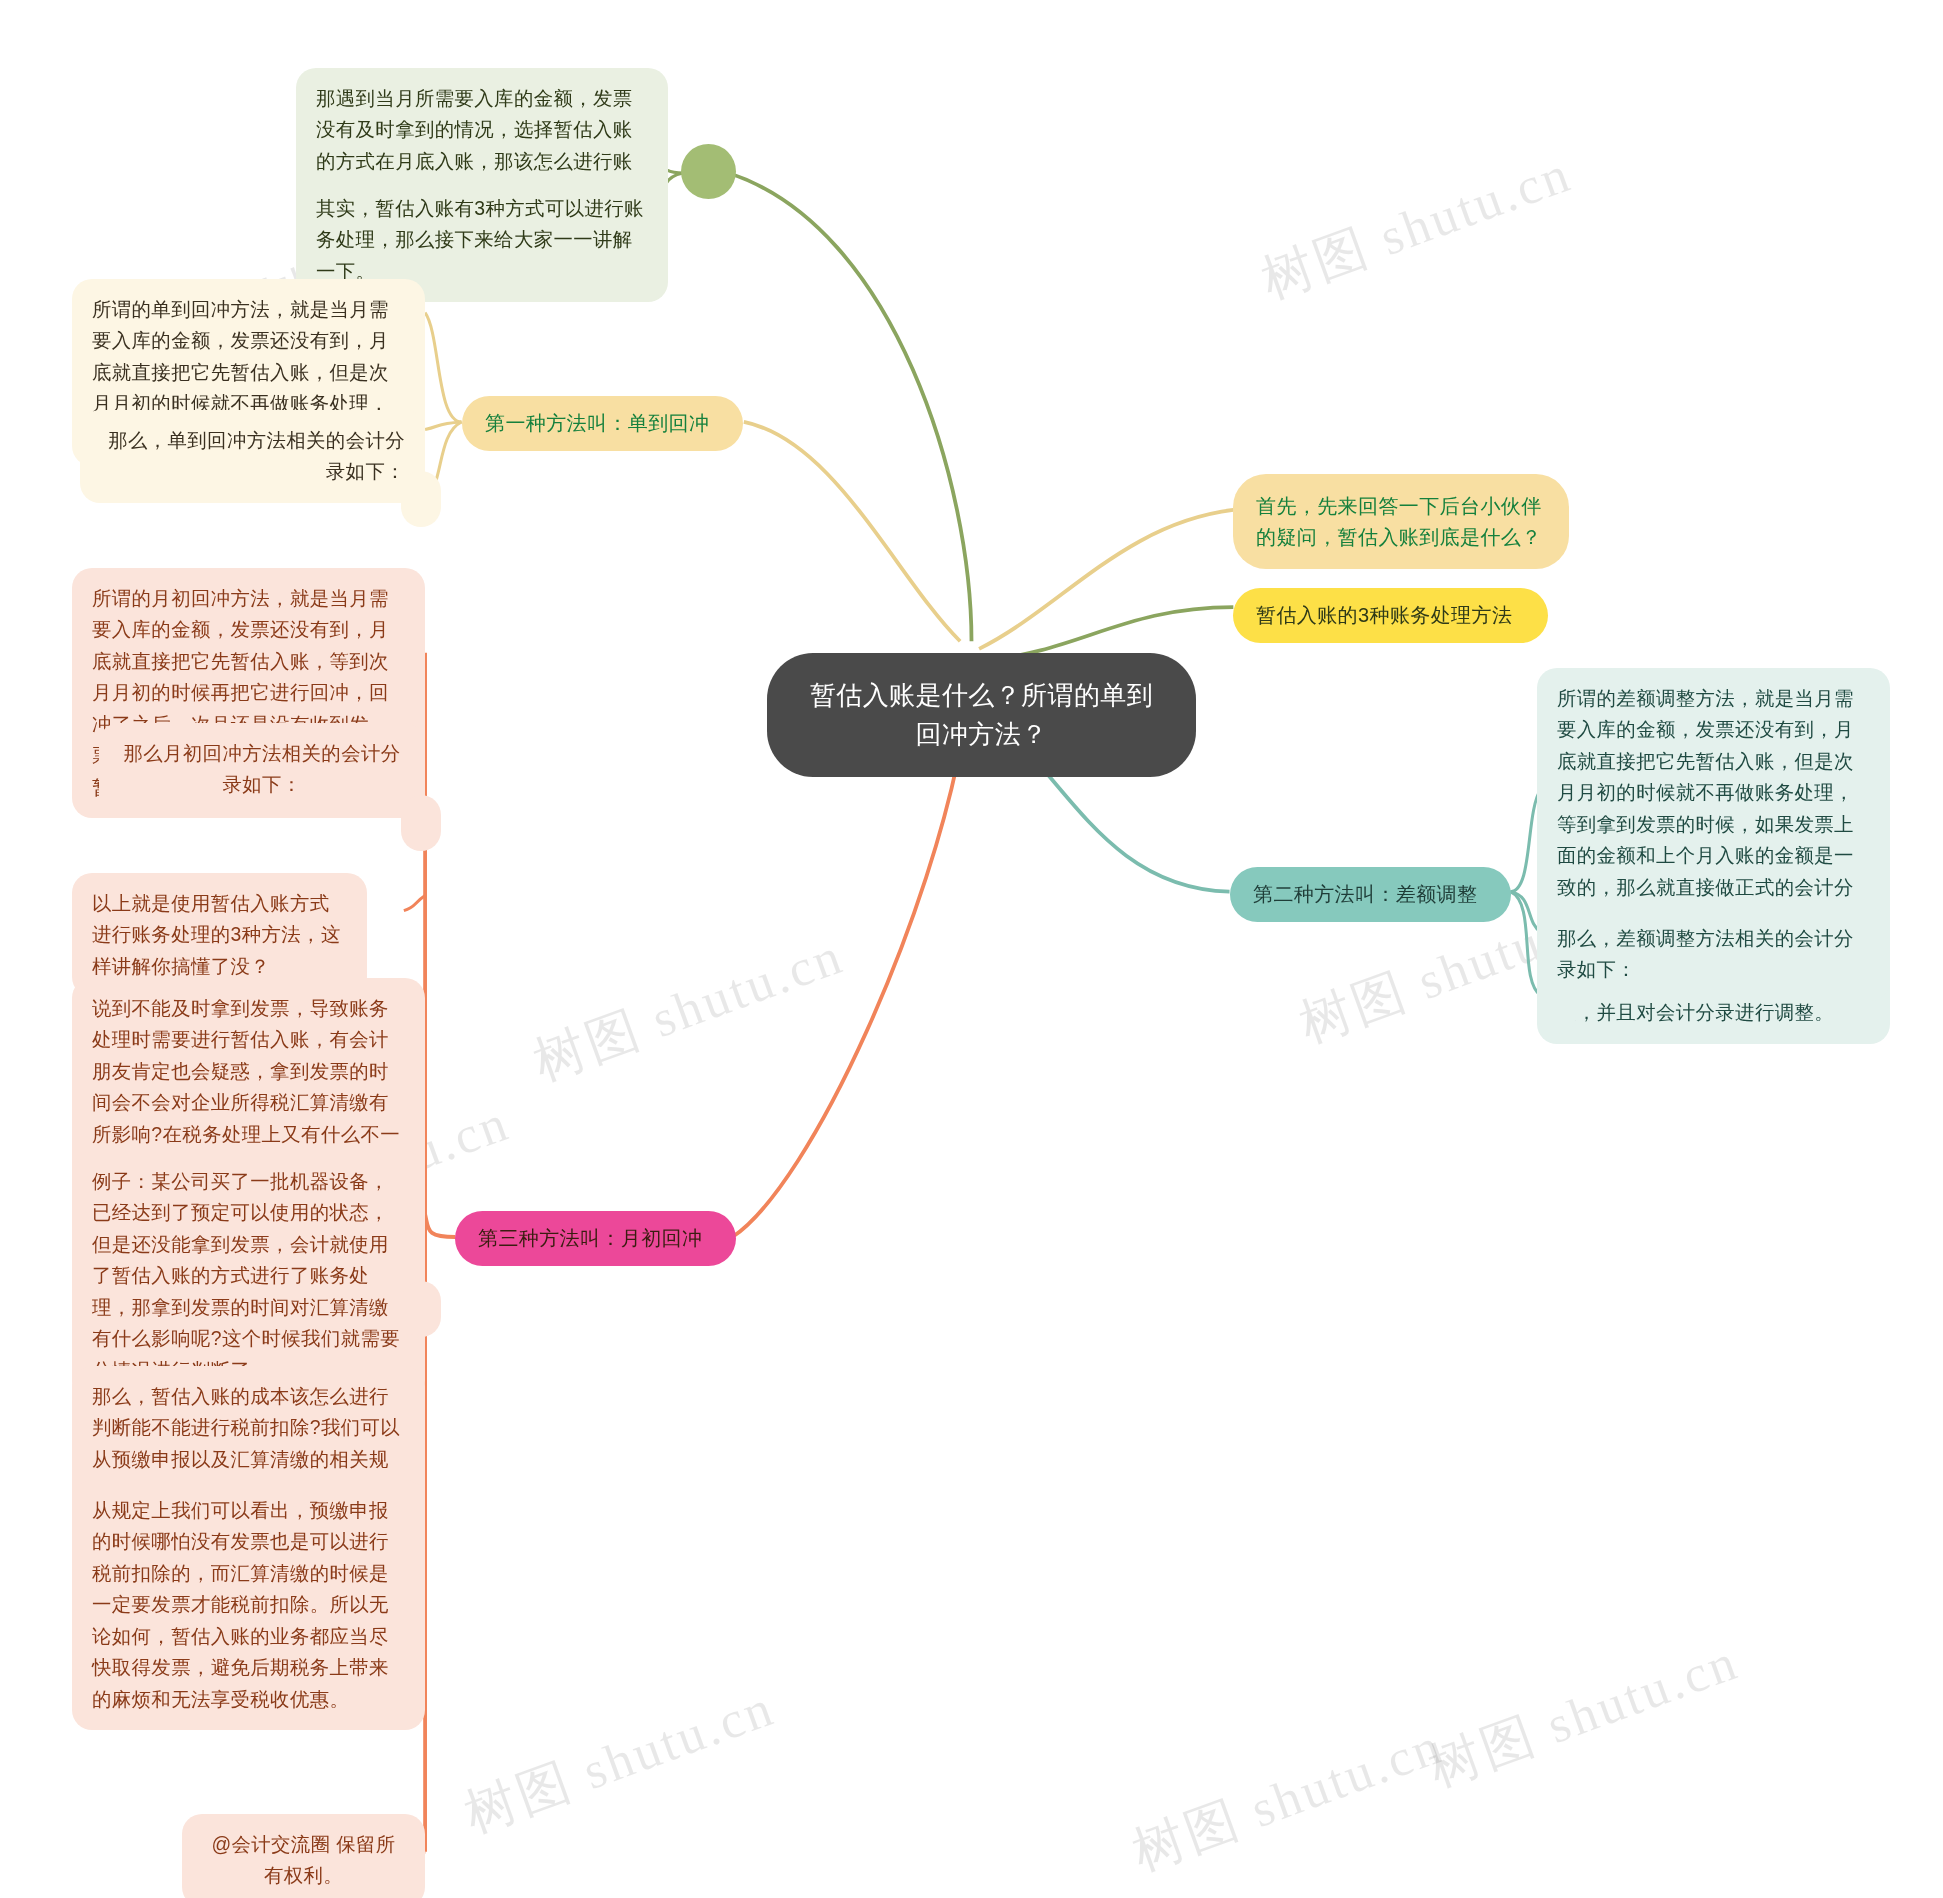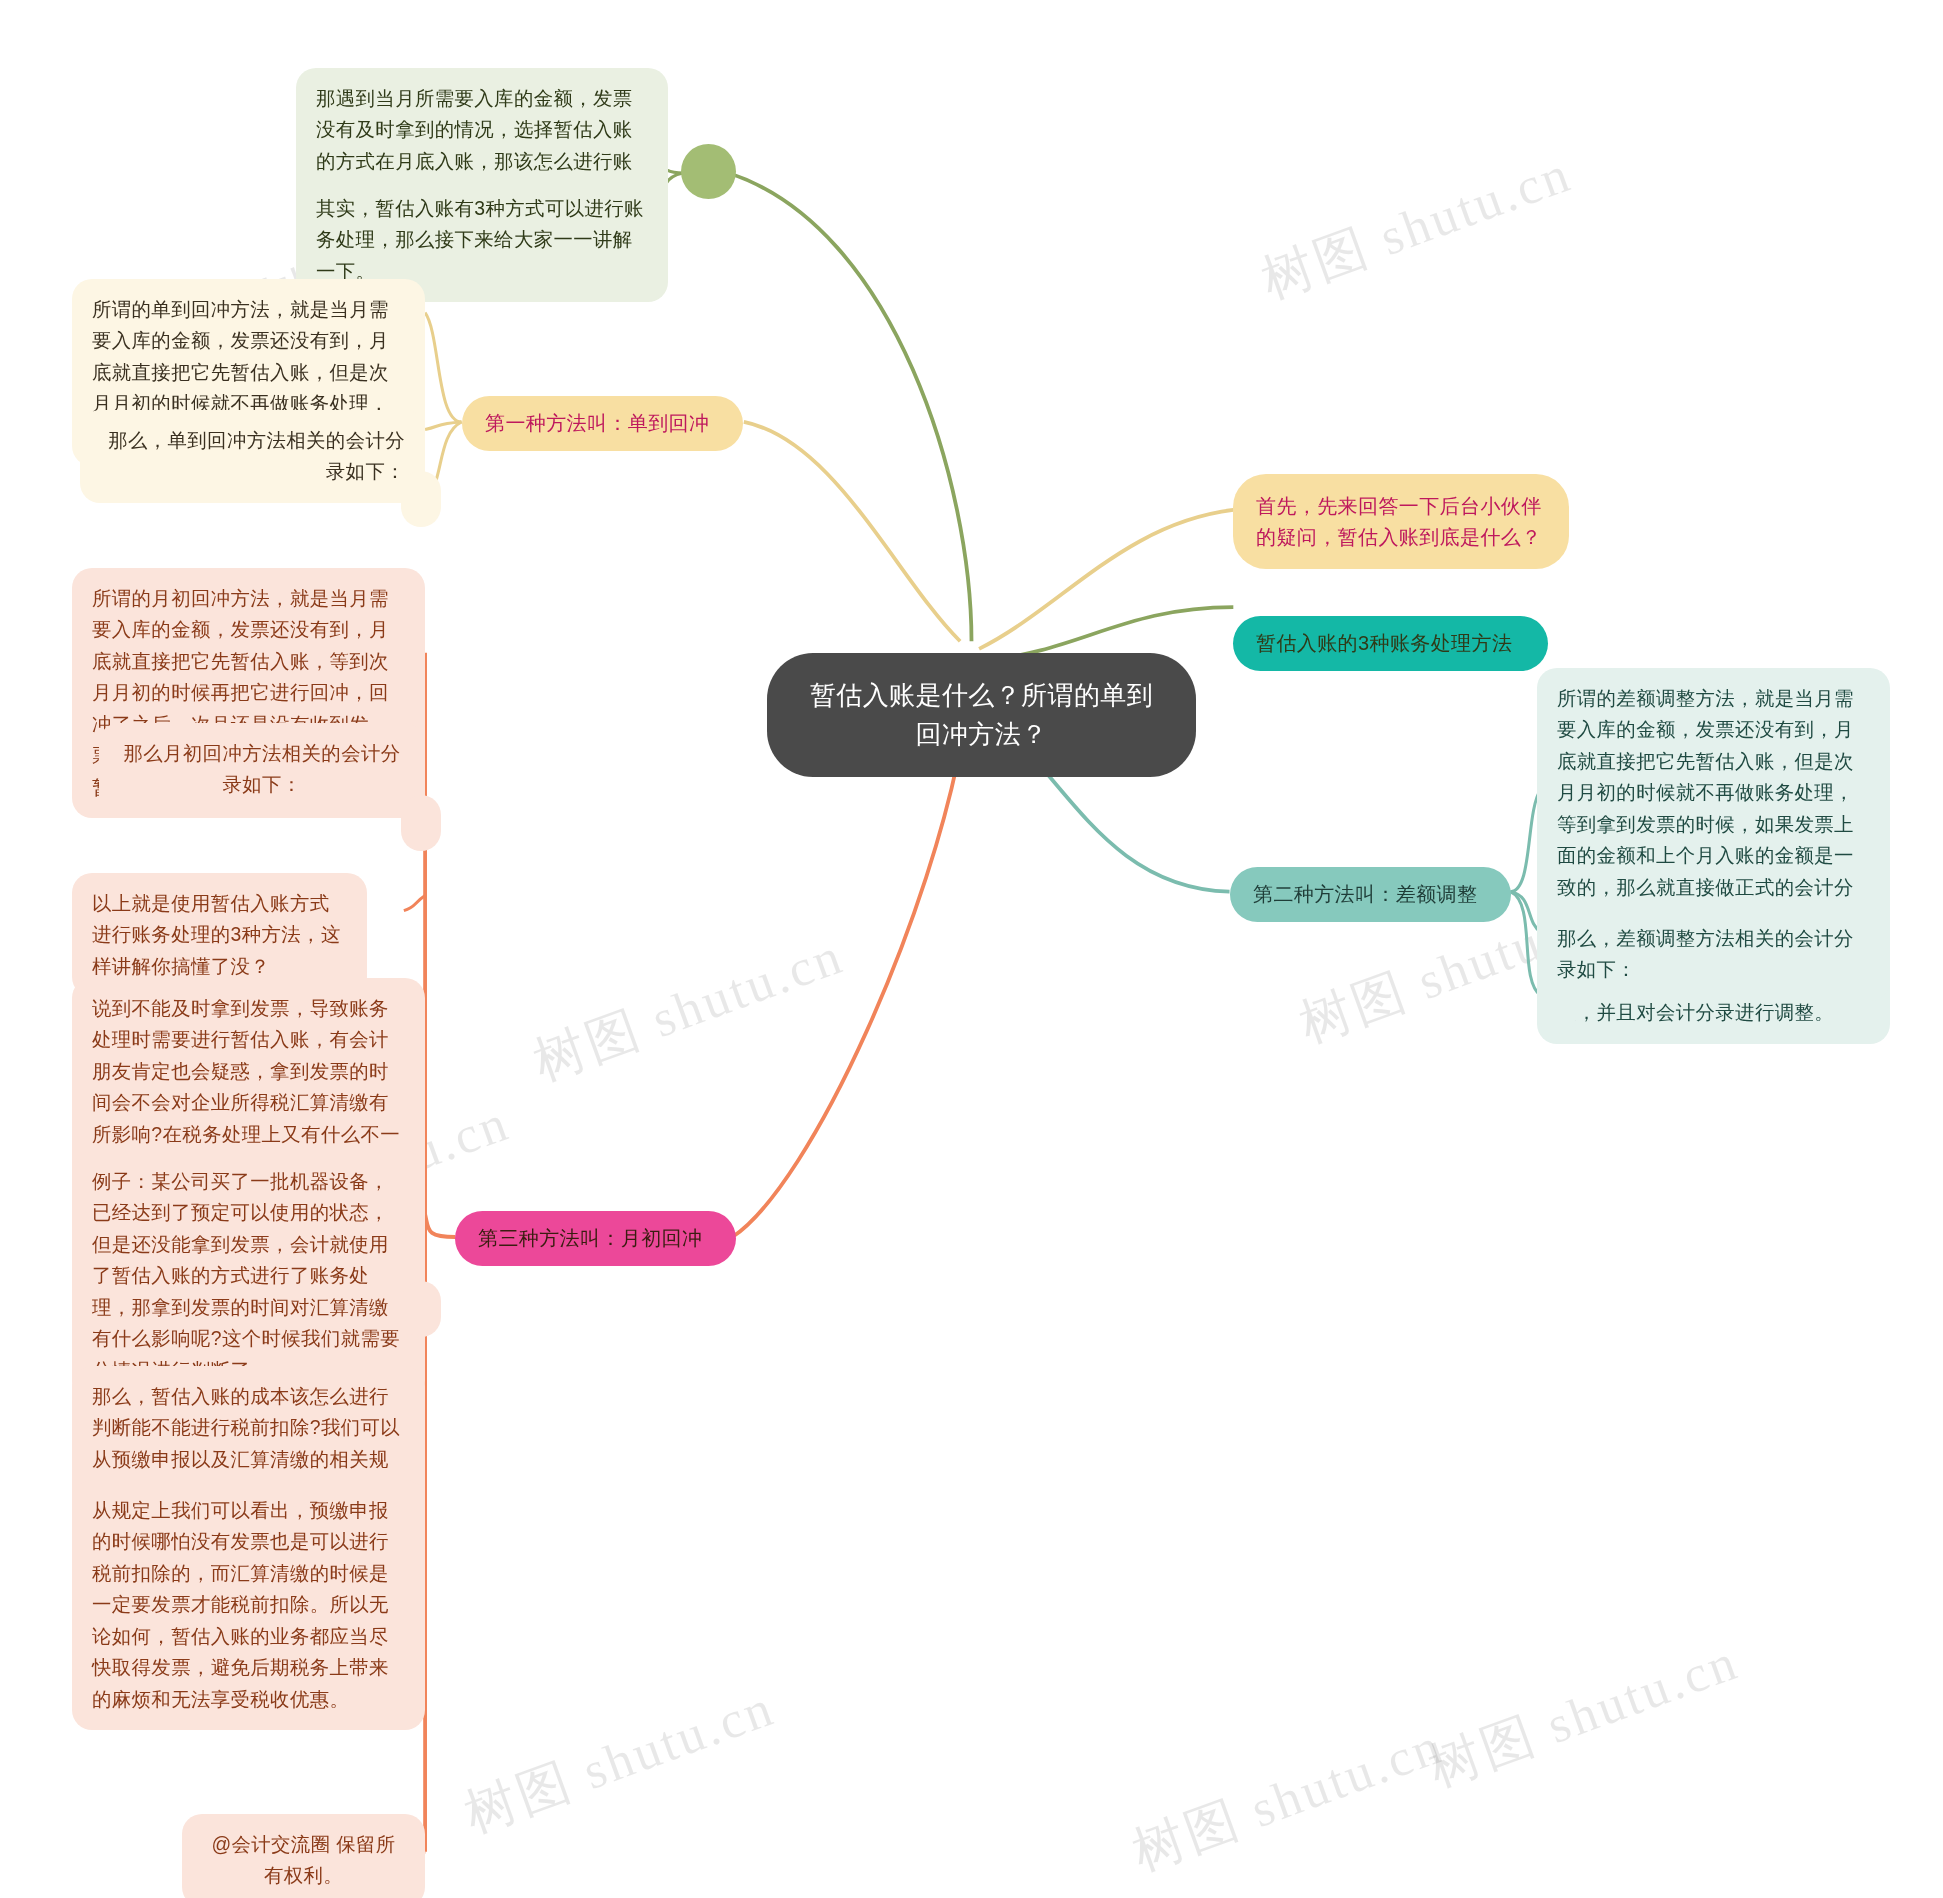--- a/index.html
+++ b/index.html
@@ -60,29 +60,29 @@
   .root {
     background: #4a4a4a;
     color: #ffffff;
     font-size: 26px;
     line-height: 1.5;
     text-align: center;
     border-radius: 46px;
     padding: 23px 35px;
   }
   
-  .c-green-node   { background: #14b8a6; color: #2f3a18; margin-top: 28px; }
+  .c-green-node   { background: #fde047; color: #2f3a18; }
   .c-green-leaf   { background: #eaf0e2; color: #2f3a18; }
   .dot-green {
     position: absolute;
     border-radius: 50%;
     background: #a3bd74;
   }
   
-  .c-yellow-node  { background: #f8dfa2; color: #be185d; }
+  .c-yellow-node  { background: #f8dfa2; color: #15803d; }
   .c-yellow-leaf  { background: #fdf6e4; color: #3a3020; }
   
   .c-teal-node    { background: #86c9bd; color: #1f3d38; }
   .c-teal-leaf    { background: #e4f1ed; color: #1f4a42; }
   
   .c-red-node     { background: #ec4899; color: #3a1d10; }
   .c-red-leaf     { background: #fbe4db; color: #8a3a18; }
 
   .empty { padding: 0; }
 </style>

